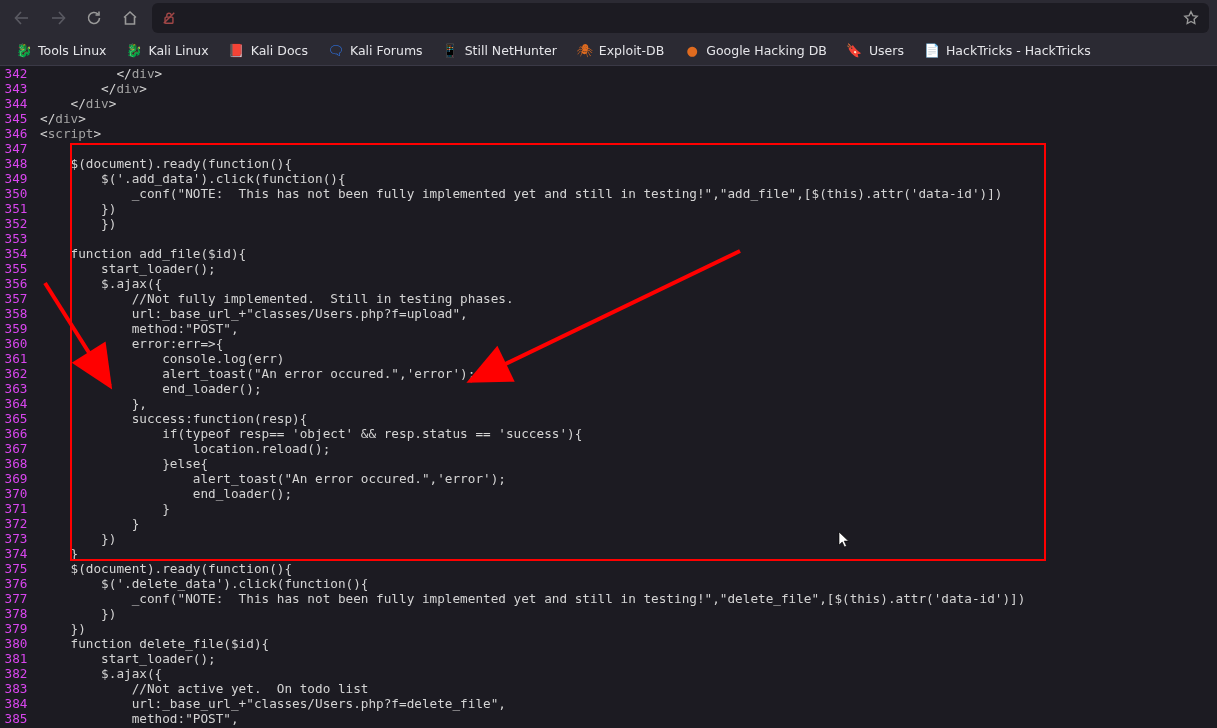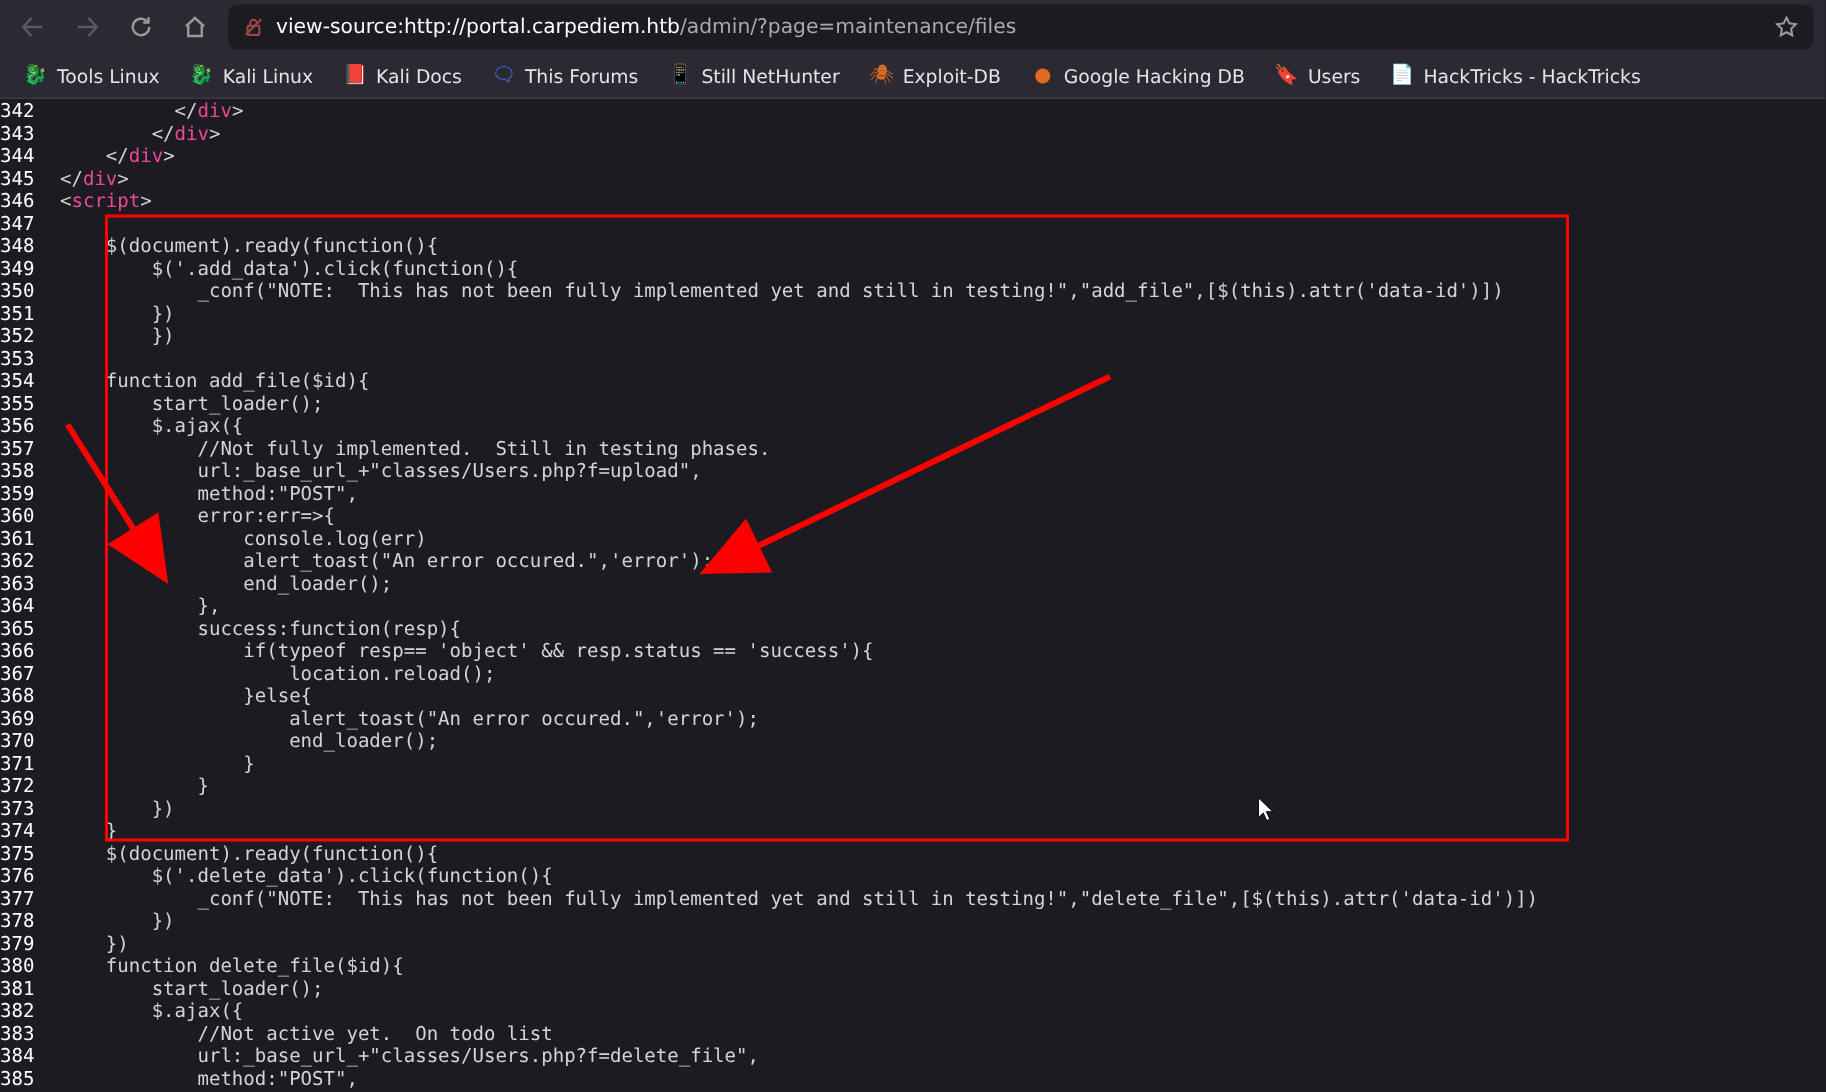--- a/index.html
+++ b/index.html
@@ -10,23 +10,23 @@
   .url-bar{flex:1;height:30px;background:#1c1b22;border-radius:6px;display:flex;align-items:center;padding:0 10px;gap:8px;color:#a0a0a6}
   .url-text{color:#fbfbfe;font-family:"DejaVu Sans",Arial,sans-serif;font-size:13.5px;white-space:nowrap}
   .url-path{color:#a9a9b0}
   .star{color:#999}
   .bookmarks{height:30px;background:#2b2a33;display:flex;align-items:center;padding:0 8px;gap:4px;border-bottom:1px solid #3a3946}
   .bm{display:flex;align-items:center;gap:6px;padding:4px 8px;border-radius:4px;color:#e5e5e9;font-family:"DejaVu Sans",Arial,sans-serif;font-size:12.5px;white-space:nowrap}
   .bm-ico{width:16px;height:16px;display:flex;align-items:center;justify-content:center;font-size:13px}
   .content{position:relative;height:calc(728px - 66px);background:#1c1b22;padding:0;overflow:hidden}
   pre{margin:0;white-space:pre}
   .line{display:flex}
-  .ln{width:40px;text-align:left;padding-right:8px;color:#ffffff;user-select:none;font-variant-numeric:tabular-nums}
+  .ln{width:40px;text-align:center;padding-right:8px;color:#d946ef;user-select:none;font-variant-numeric:tabular-nums}
   .code{color:#d4d4d4}
-  .tag{color:#ec4899}
+  .tag{color:#a3a3a3}
   .redbox{position:absolute;border:2px solid #ff0000;left:70px;top:77px;width:976px;height:418px;pointer-events:none}
   .arrow-svg{position:absolute;left:40px;top:175px;width:720px;height:170px;pointer-events:none}
   svg{display:block}
   .cursor{position:absolute;left:838px;top:465px;width:14px;height:18px;color:#fff}
 </style>
 </head>
 <body>
 
 <div class="toolbar">
   <div class="nav-btn disabled">
@@ -54,23 +54,20 @@
       </svg>
   </div>
   <div class="url-bar">
     <span style="color:#a14747">
       <svg width="14" height="14" viewBox="0 0 16 16" fill="none" stroke="currentColor" stroke-width="1.6">
           <rect x="3.5" y="7" width="9" height="7" rx="1"></rect>
           <path d="M5.5 7V5a2.5 2.5 0 0 1 5 0"></path>
           <line x1="2" y1="14" x2="14" y2="2" stroke="#a14747"></line>
         </svg>
     </span>
-    <span class="url-text">
-      <span>view-source:</span><span>http://portal.carpediem.htb</span><span class="url-path">/admin/?page=maintenance/files</span>
-    </span>
     <span style="flex:1"></span>
     <span class="star">
       <svg width="16" height="16" viewBox="0 0 16 16" fill="none" stroke="currentColor" stroke-width="1.4">
           <path d="M8 1.7l1.9 3.9 4.3.6-3.1 3 0.7 4.3L8 11.5l-3.8 2 0.7-4.3-3.1-3 4.3-.6z"></path>
         </svg>
     </span>
   </div>
 </div>
 
 <div class="bookmarks" id="bookmarks-bar">
@@ -81,21 +78,21 @@
     <div class="bm">
       <span class="bm-ico" style="color: rgb(46, 125, 255);">🐉</span>
       <span>Kali Linux</span>
     </div>
     <div class="bm">
       <span class="bm-ico" style="color: rgb(214, 58, 58);">📕</span>
       <span>Kali Docs</span>
     </div>
     <div class="bm">
       <span class="bm-ico" style="color: rgb(46, 125, 255);">🗨</span>
-      <span>This Forums</span>
+      <span>Kali Forums</span>
     </div>
     <div class="bm">
       <span class="bm-ico" style="color: rgb(46, 125, 255);">📱</span>
       <span>Still NetHunter</span>
     </div>
     <div class="bm">
       <span class="bm-ico" style="color: rgb(224, 107, 31);">🕷</span>
       <span>Exploit-DB</span>
     </div>
     <div class="bm">

